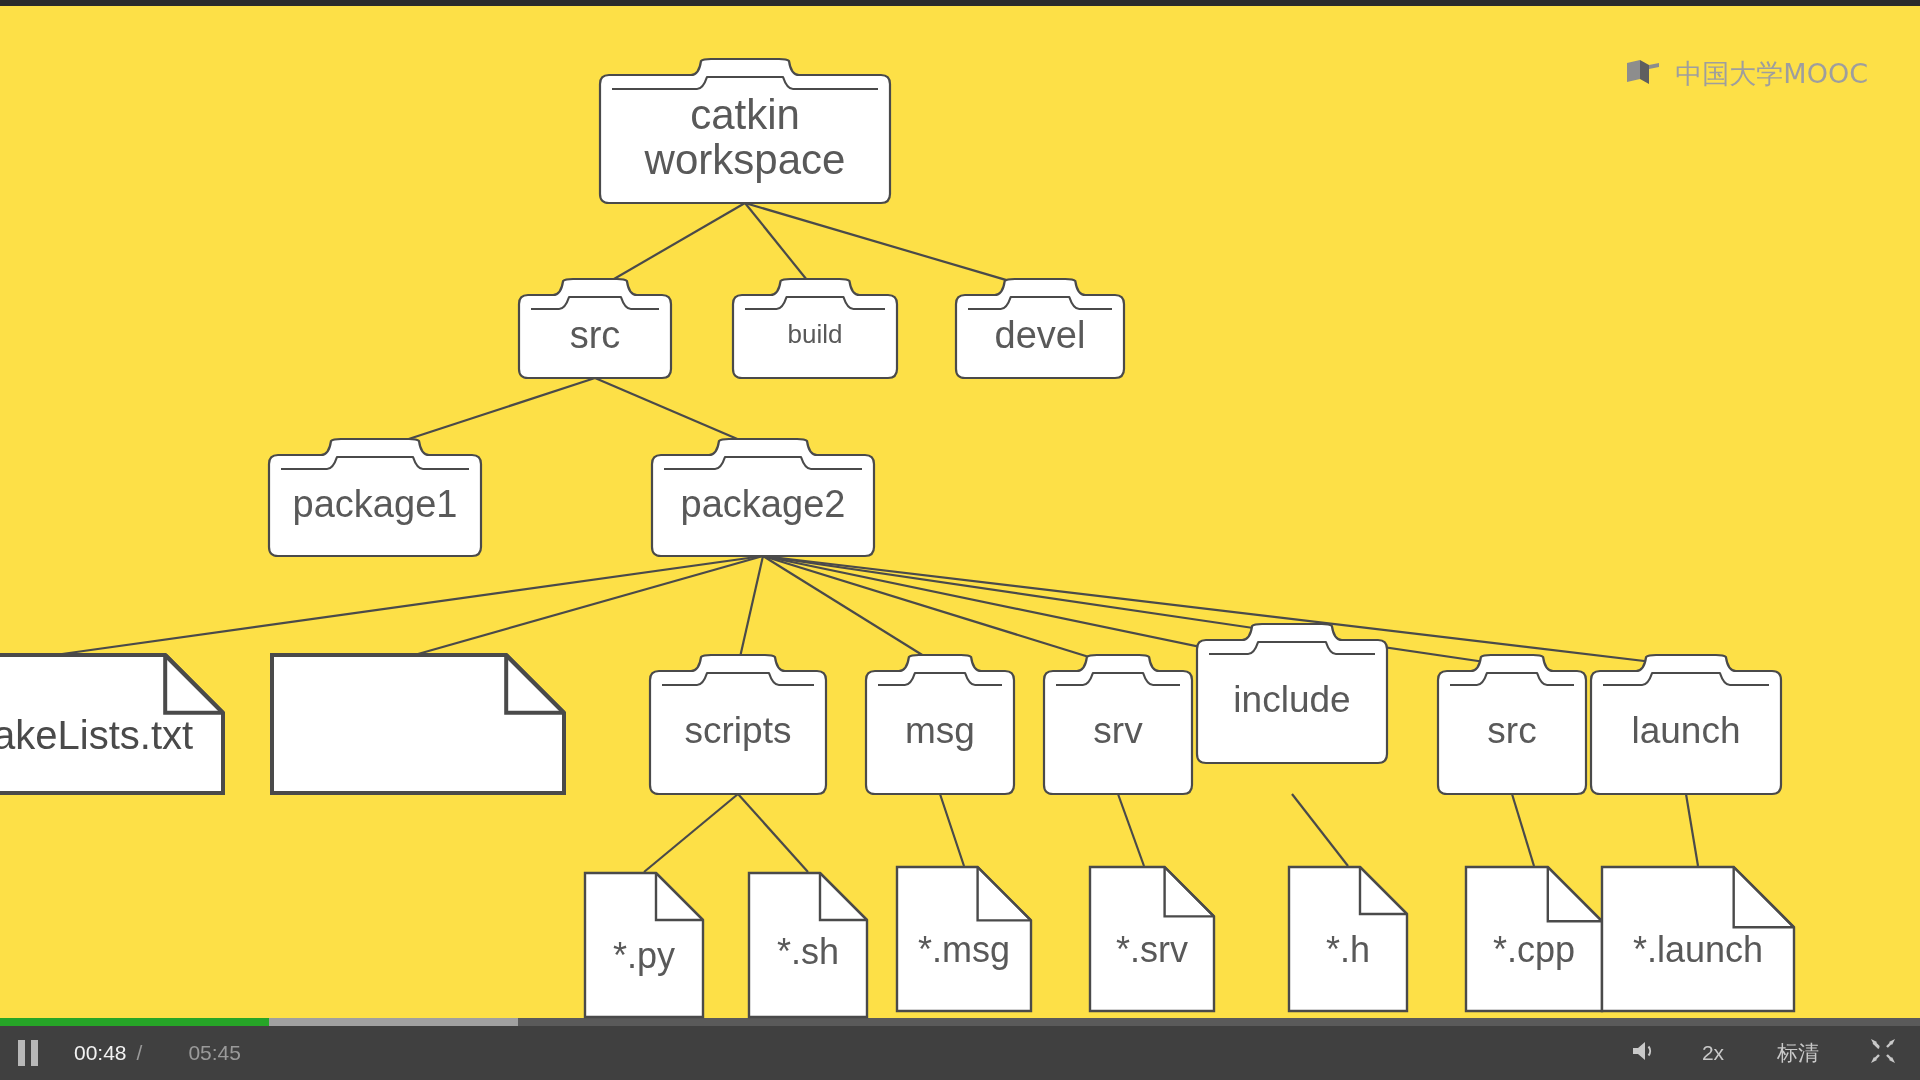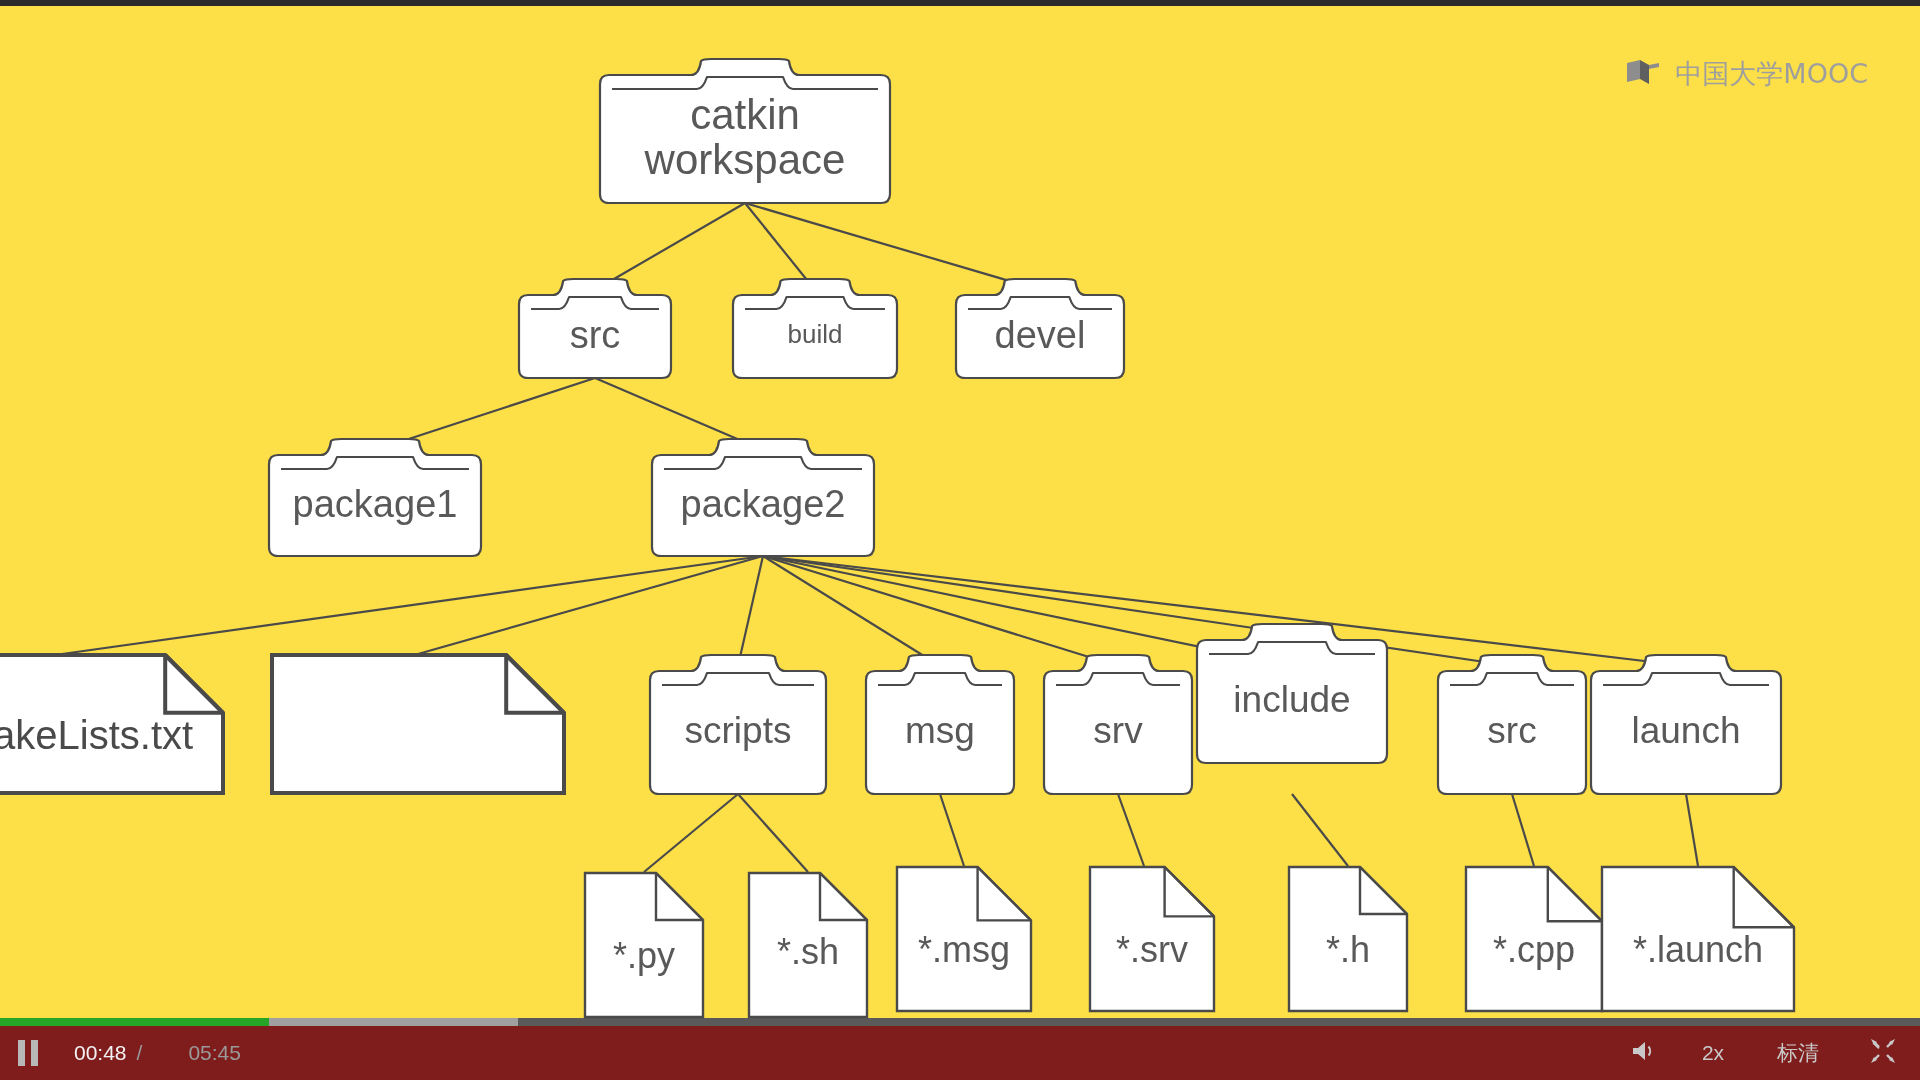--- a/index.html
+++ b/index.html
@@ -53,21 +53,21 @@
     z-index: 1;
   }
   .shape svg { width: 100%; height: 100%; display: block; overflow: visible; }
 
   .doc-heavy .label { color: #4a4a4a; }
 
   
   #controls {
     position: absolute; left: 0; bottom: 0;
     width: 1920px; height: 62px;
-    background: #7f1d1d;
+    background: #404040;
   }
   #progress {
     position: absolute; left: 0; top: 0;
     width: 1920px; height: 8px;
     background: #5a5a5a;
   }
   #progress .buffered {
     position: absolute; left: 0; top: 0; height: 8px;
     background: #a0a0a0;
   }

